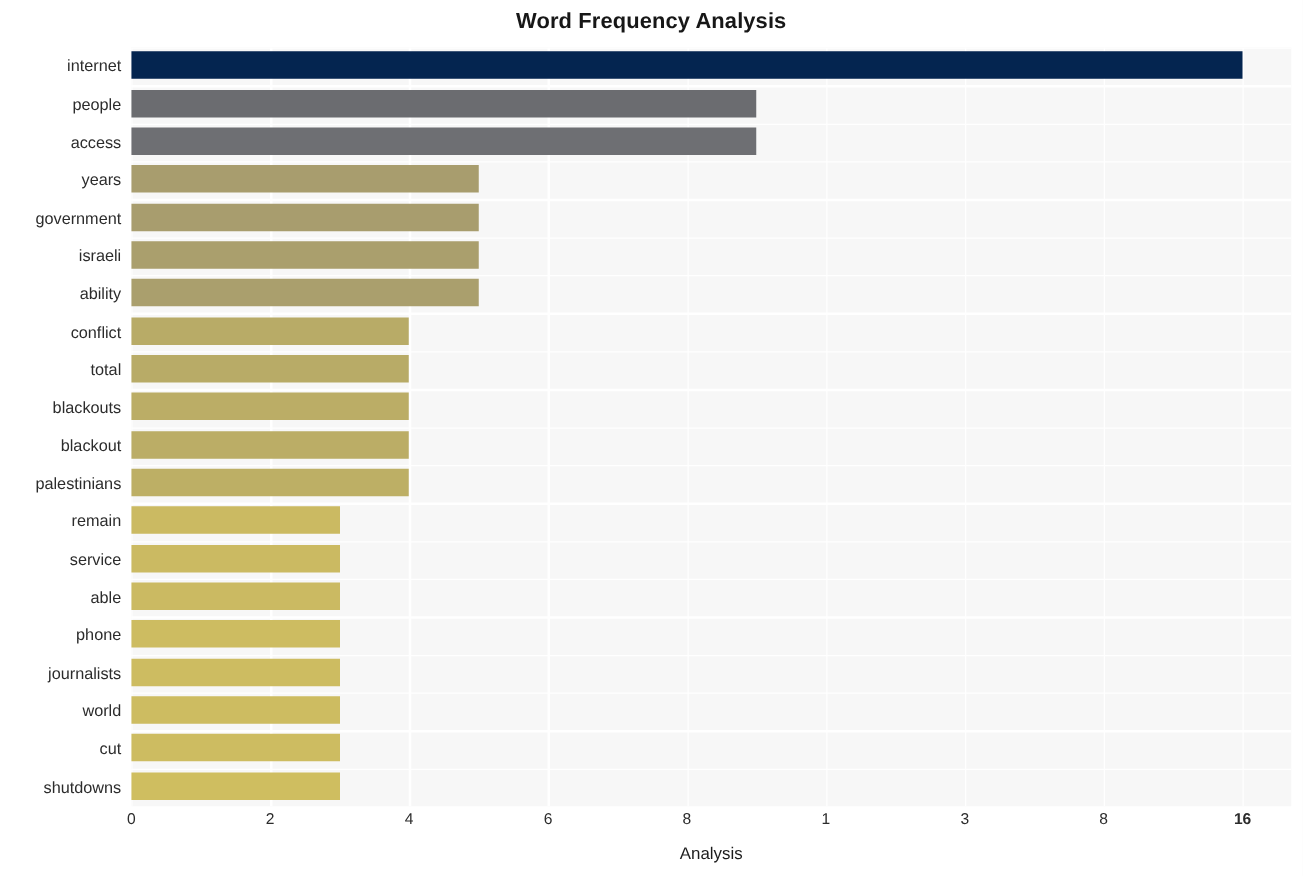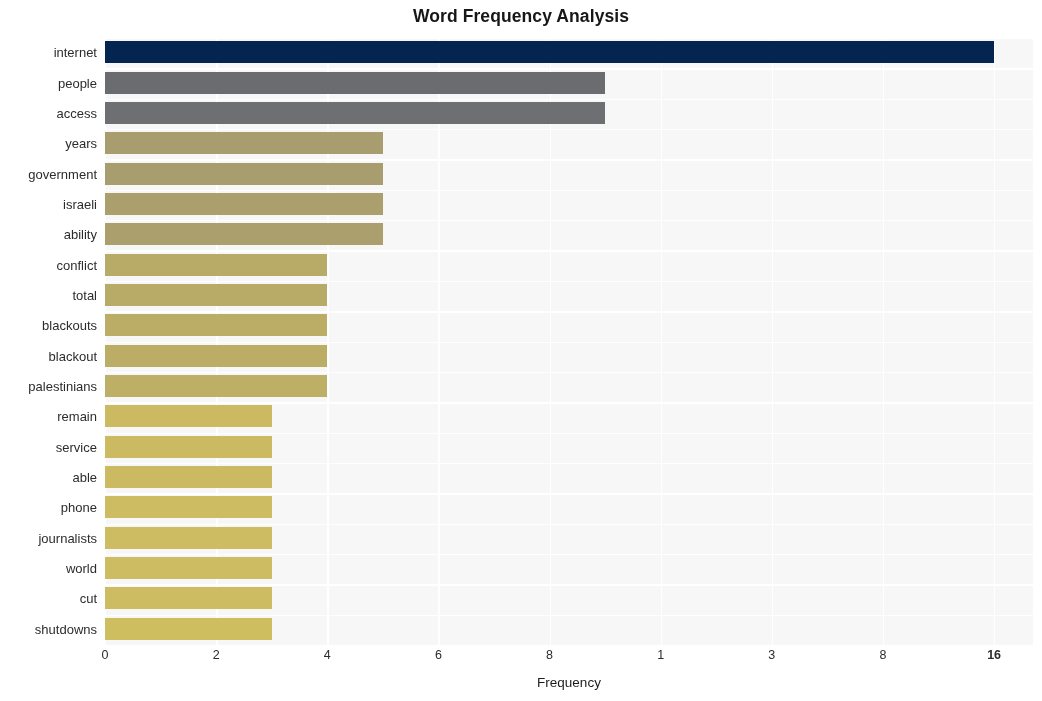--- a/index.html
+++ b/index.html
@@ -254,15 +254,15 @@
       <div class="xtick" style="left: 111.138px;">2</div>
       <div class="xtick" style="left: 222.275px;">4</div>
       <div class="xtick" style="left: 333.413px;">6</div>
       <div class="xtick" style="left: 444.551px;">8</div>
       <div class="xtick" style="left: 555.689px;">1</div>
       <div class="xtick" style="left: 666.826px;">3</div>
       <div class="xtick" style="left: 777.964px;">8</div>
       <div class="xtick" style="left: 889.102px; font-weight: bold;">16</div>
     </div>
 
-  <div id="xaxis-label">Frequency</div>
+  <div id="xaxis-label">Analysis</div>
 
 </div>
 
 </body></html>

